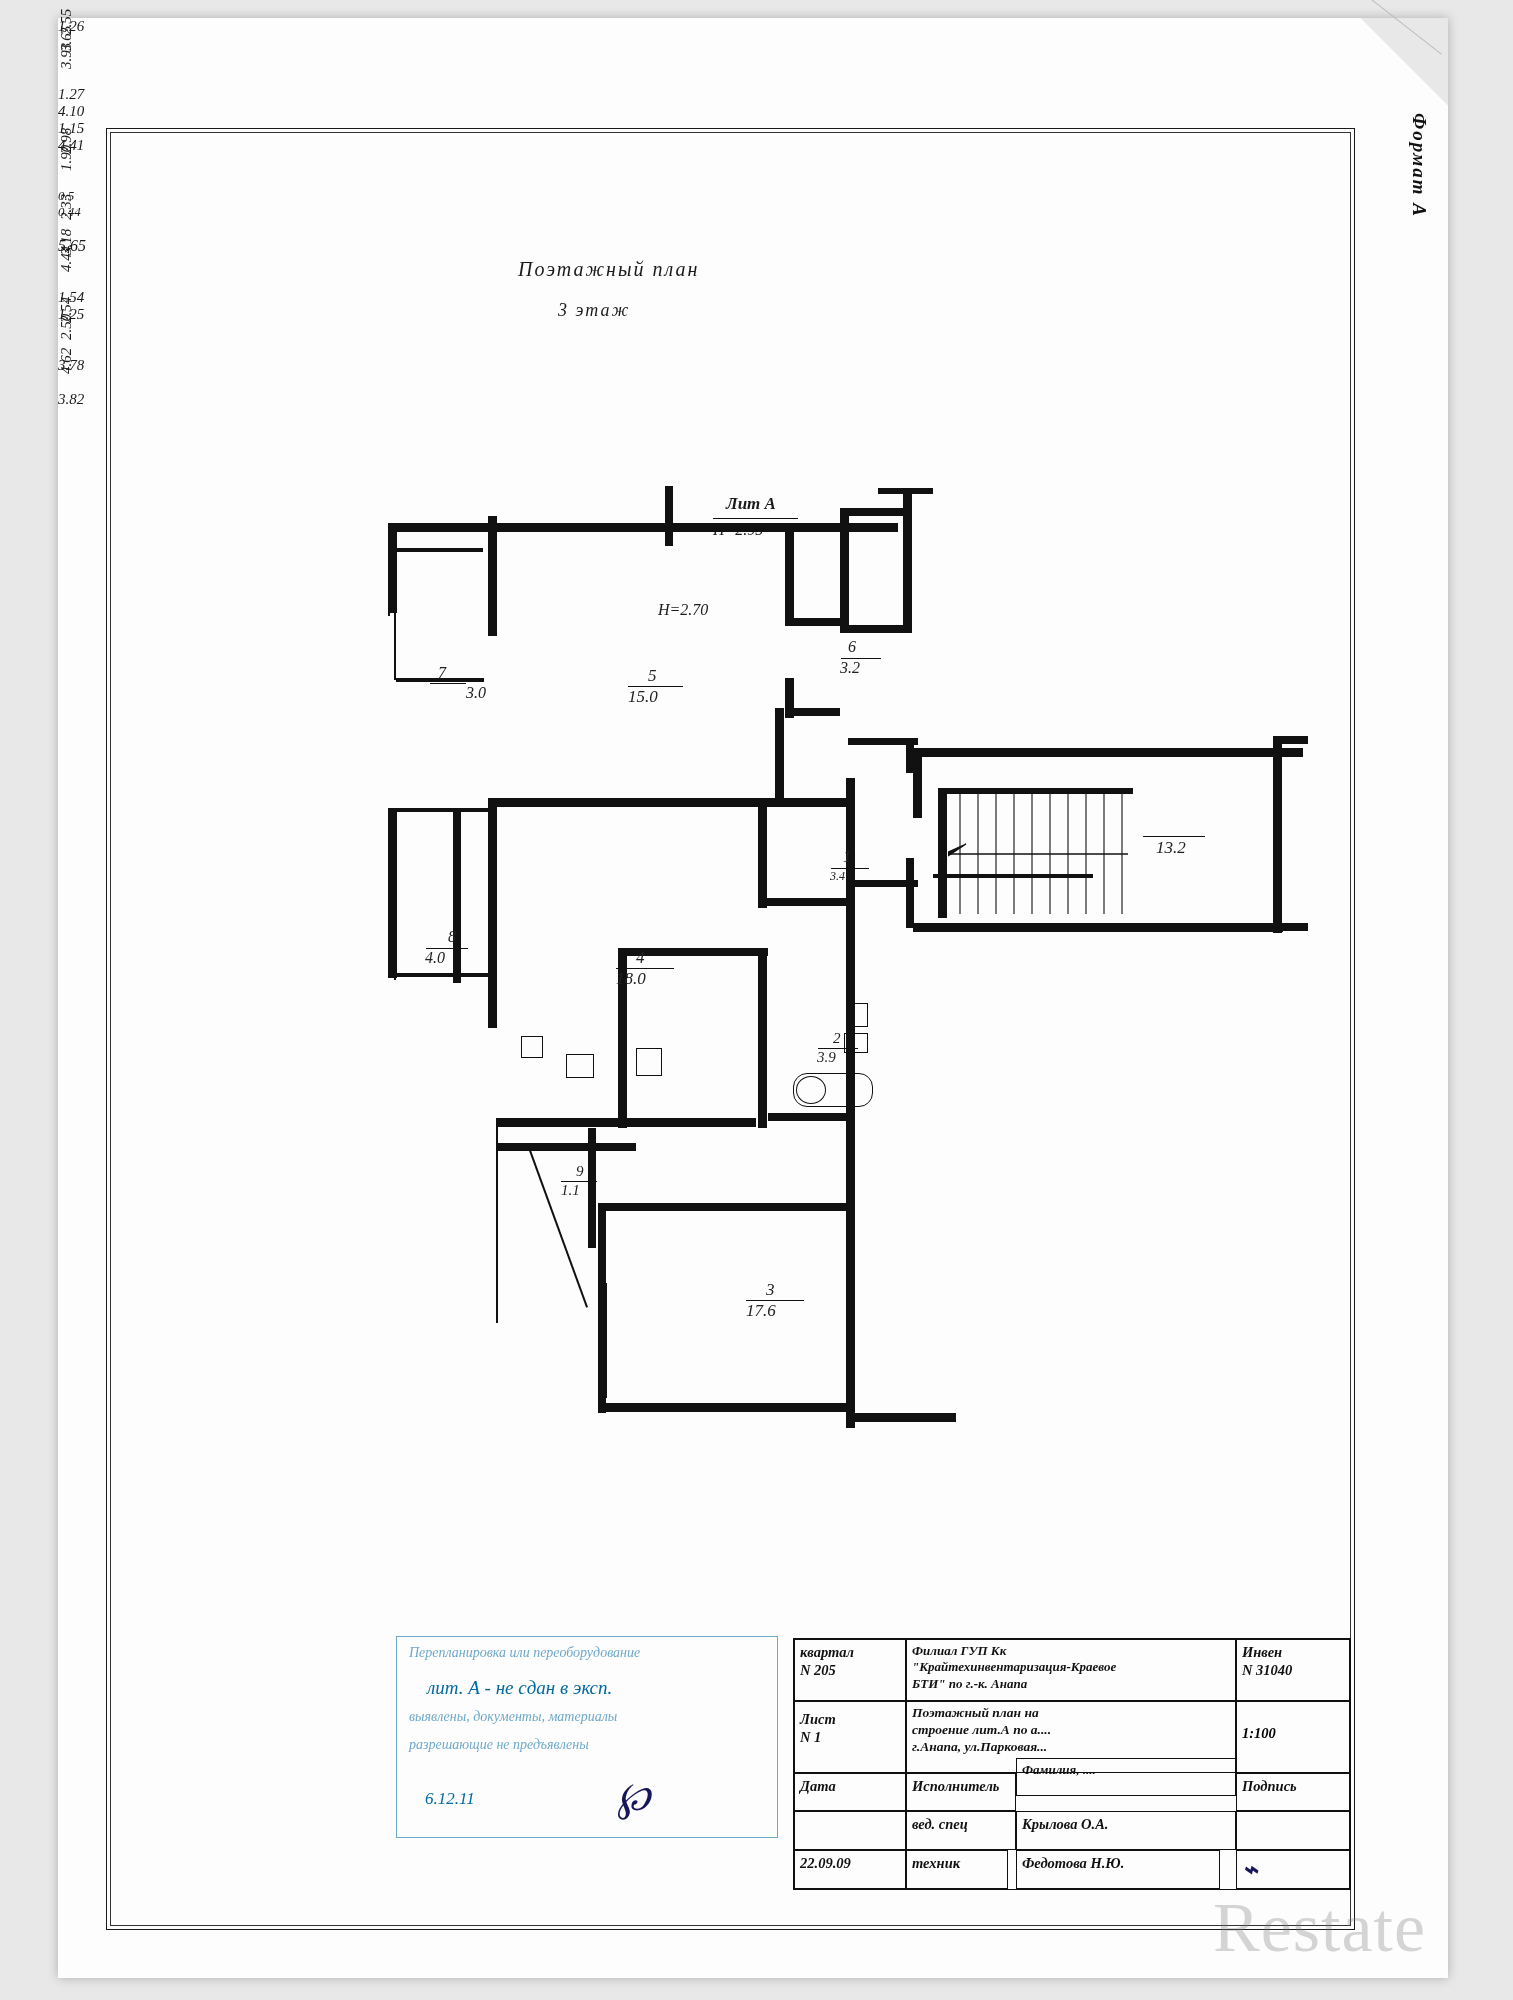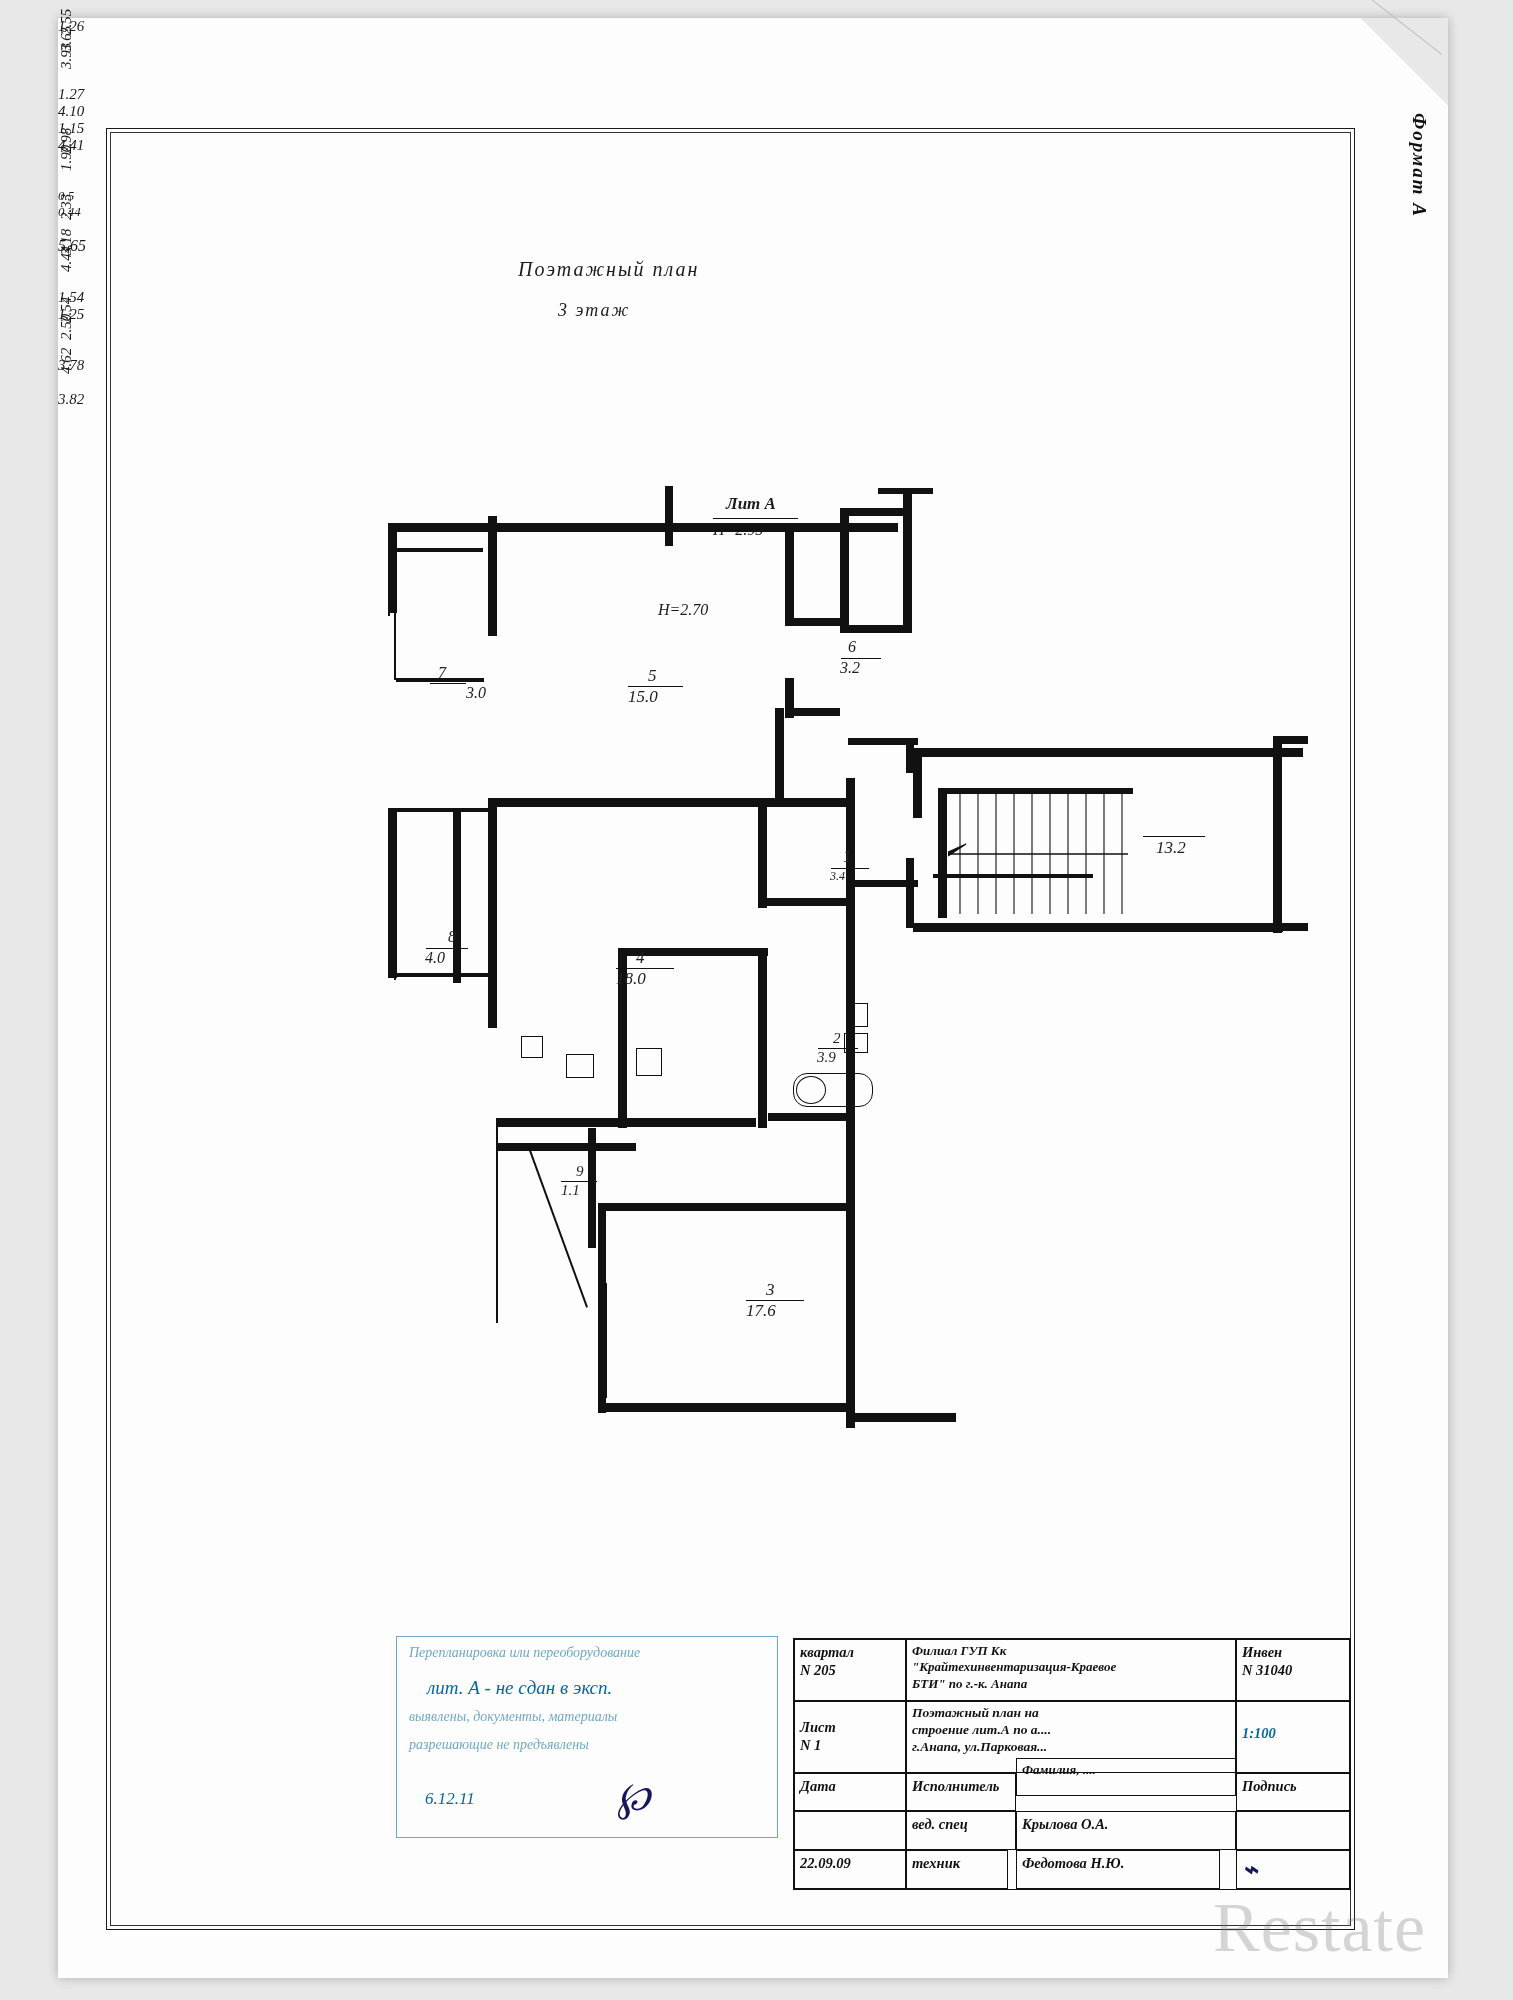--- a/index.html
+++ b/index.html
@@ -240,30 +240,30 @@
       <div class="cell" style="left:112px;top:0;width:330px;height:62px;font-size:13px;">
         <span>Филиал ГУП Кк</span><br>
         <span>"Крайтехинвентаризация-Краевое</span><br>
         <span>БТИ" по г.-к. Анапа</span>
       </div>
       <div class="cell" style="left:442px;top:0;width:114px;height:62px;">
         <span>Инвен</span><br>
         <span>N 31040</span>
       </div>
 
-      <div class="cell" style="left:0;top:62px;width:112px;height:72px;padding-top:16px;">
+      <div class="cell" style="left:0;top:62px;width:112px;height:72px;padding-top:8px;">
         <span>Лист</span><br>
         <span>N 1</span>
       </div>
       <div class="cell" style="left:112px;top:62px;width:330px;height:72px;font-size:13.5px;">
         <span>Поэтажный план на</span><br>
         <span>строение лит.А по а....</span><br>
         <span>г.Анапа, ул.Парковая...</span>
       </div>
-      <div class="cell" style="left:442px;top:62px;width:114px;height:72px;padding-top:22px;color:#0369a1;">1:100</div>
+      <div class="cell" style="left:442px;top:62px;width:114px;height:72px;padding-top:22px;color:#000000;">1:100</div>
 
       <div class="cell" style="left:0;top:134px;width:112px;height:38px;">Дата</div>
       <div class="cell" style="left:112px;top:134px;width:110px;height:38px;">Исполнитель</div>
       <div class="cell" style="left:222px;top:119px;width:220px;height:38px;font-size:13px;">Фамилия, ....</div>
       <div class="cell" style="left:442px;top:134px;width:114px;height:38px;">Подпись</div>
 
       <div class="cell" style="left:0;top:172px;width:112px;height:39px;"></div>
       <div class="cell" style="left:112px;top:172px;width:110px;height:39px;">вед. спец</div>
       <div class="cell" style="left:222px;top:172px;width:220px;height:39px;">Крылова О.А.</div>
       <div class="cell" style="left:442px;top:172px;width:114px;height:39px;"></div>

